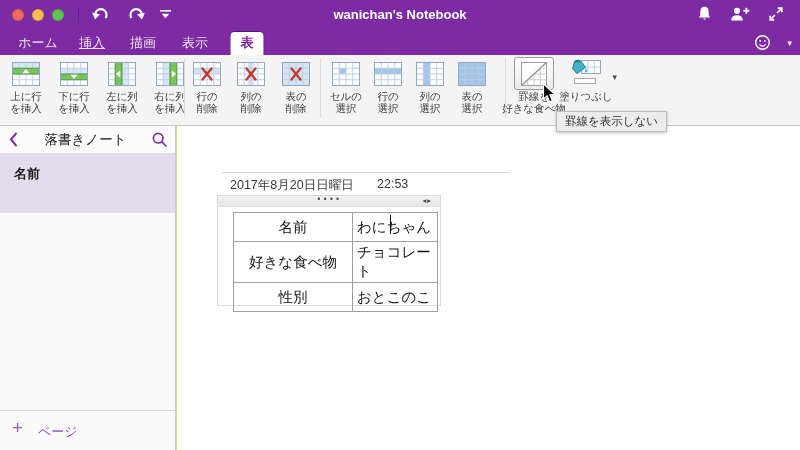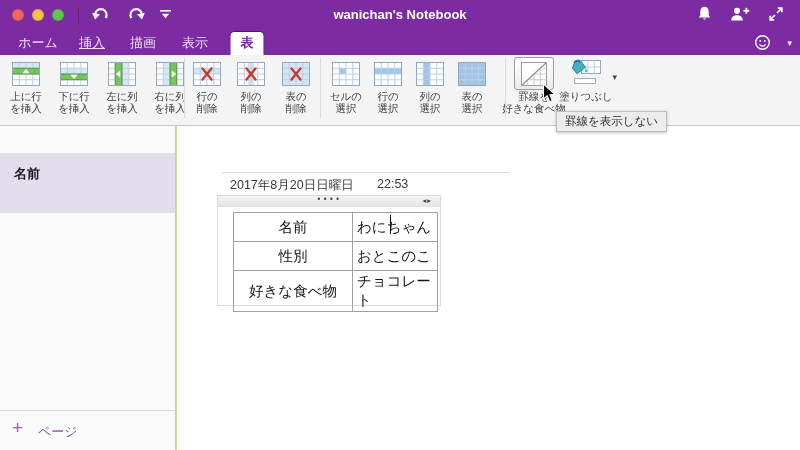--- a/index.html
+++ b/index.html
@@ -431,20 +431,38 @@
 
   <div class="tooltip">罫線を表示しない</div>
 
   <div class="cursor">
     <svg width="15" height="21" viewBox="0 0 15 21">
         <path d="M1.5 1 L1.5 16 L5.2 12.7 L7.6 18.8 L10.3 17.7 L7.9 11.7 L12.8 11.3 Z" fill="#000" stroke="#fff" stroke-width="1.1"></path>
       </svg>
   </div>
 
   <div class="sidebar">
+    <div class="sb-head">
+      <div class="sb-back">
+        <span>
+          <svg width="10" height="17" viewBox="0 0 10 17">
+              <path d="M8 2.5 L3 8.5 L8 14.5" fill="none" stroke="#7A2FA0" stroke-width="2" stroke-linecap="round"></path>
+            </svg>
+        </span>
+      </div>
+      <div class="sb-title">落書きノート</div>
+      <div class="sb-search">
+        <span>
+          <svg width="17" height="17" viewBox="0 0 17 17">
+              <circle cx="7.2" cy="7.2" r="4.8" fill="none" stroke="#7A2FA0" stroke-width="1.7"></circle>
+              <line x1="10.8" y1="10.8" x2="15" y2="15" stroke="#7A2FA0" stroke-width="1.7" stroke-linecap="round"></line>
+            </svg>
+        </span>
+      </div>
+    </div>
     <div class="page-list">
         <div class="pitem sel">
           <div class="ptitle">名前</div>
         </div>
       </div>
     <div class="sb-foot">
       <div>
         <span class="sb-plus">+</span>
         <span class="sb-addlbl">ページ</span>
       </div>
@@ -460,26 +478,26 @@
         <span class="hdots">••••</span>
         <span class="harr">◂▸</span>
       </div>
       <table class="ntable">
         <tbody>
             <tr>
               <td class="c1">名前</td>
               <td class="c2">わにちゃん</td>
             </tr>
             <tr>
+              <td class="c1">好きな食べ物</td>
+              <td class="c2">チョコレート</td>
+            </tr>
+            <tr>
               <td class="c1">性別</td>
               <td class="c2">おとこのこ</td>
             </tr>
-            <tr>
-              <td class="c1">好きな食べ物</td>
-              <td class="c2">チョコレート</td>
-            </tr>
           </tbody>
       </table>
     </div>
     <div class="caret"></div>
   </div>
 
 </div>
 
 </body></html>

